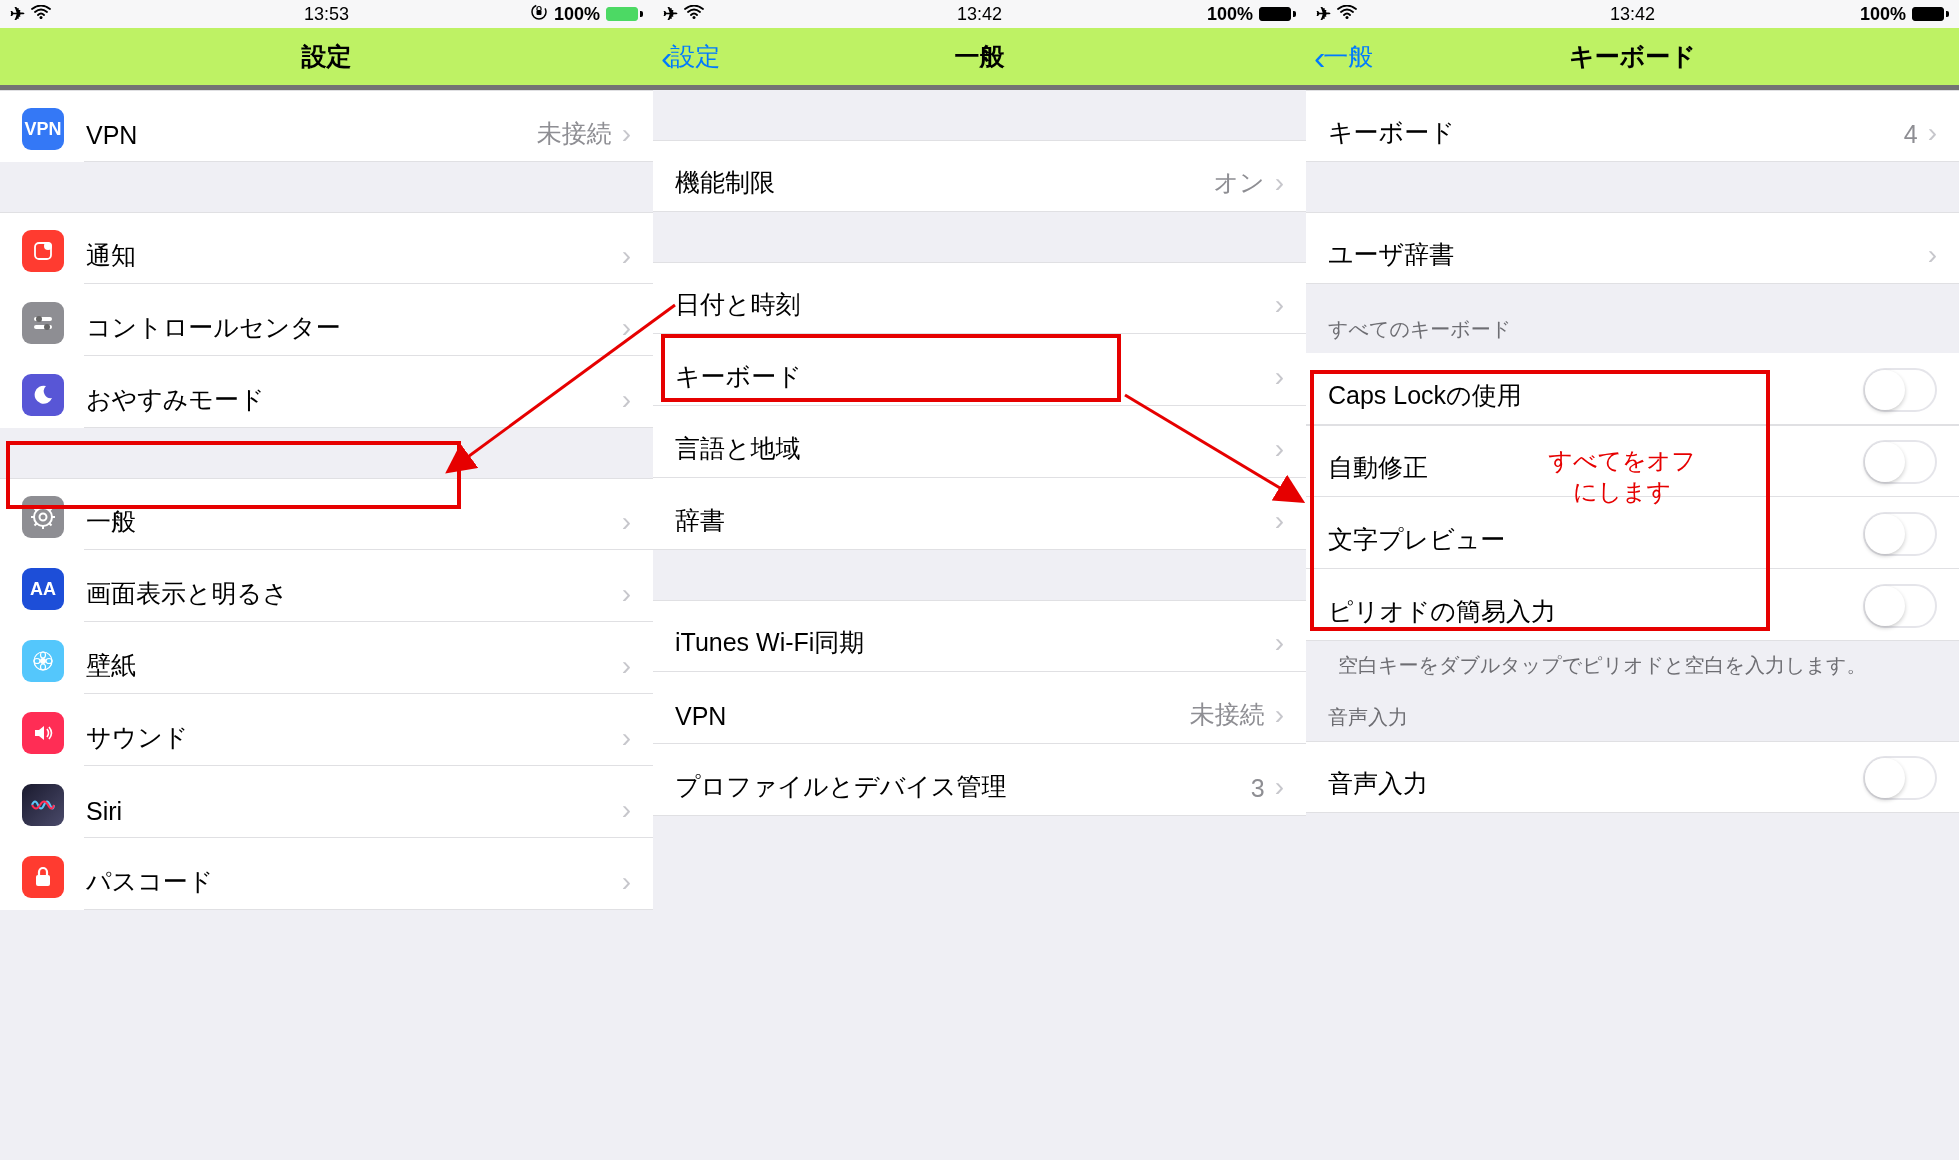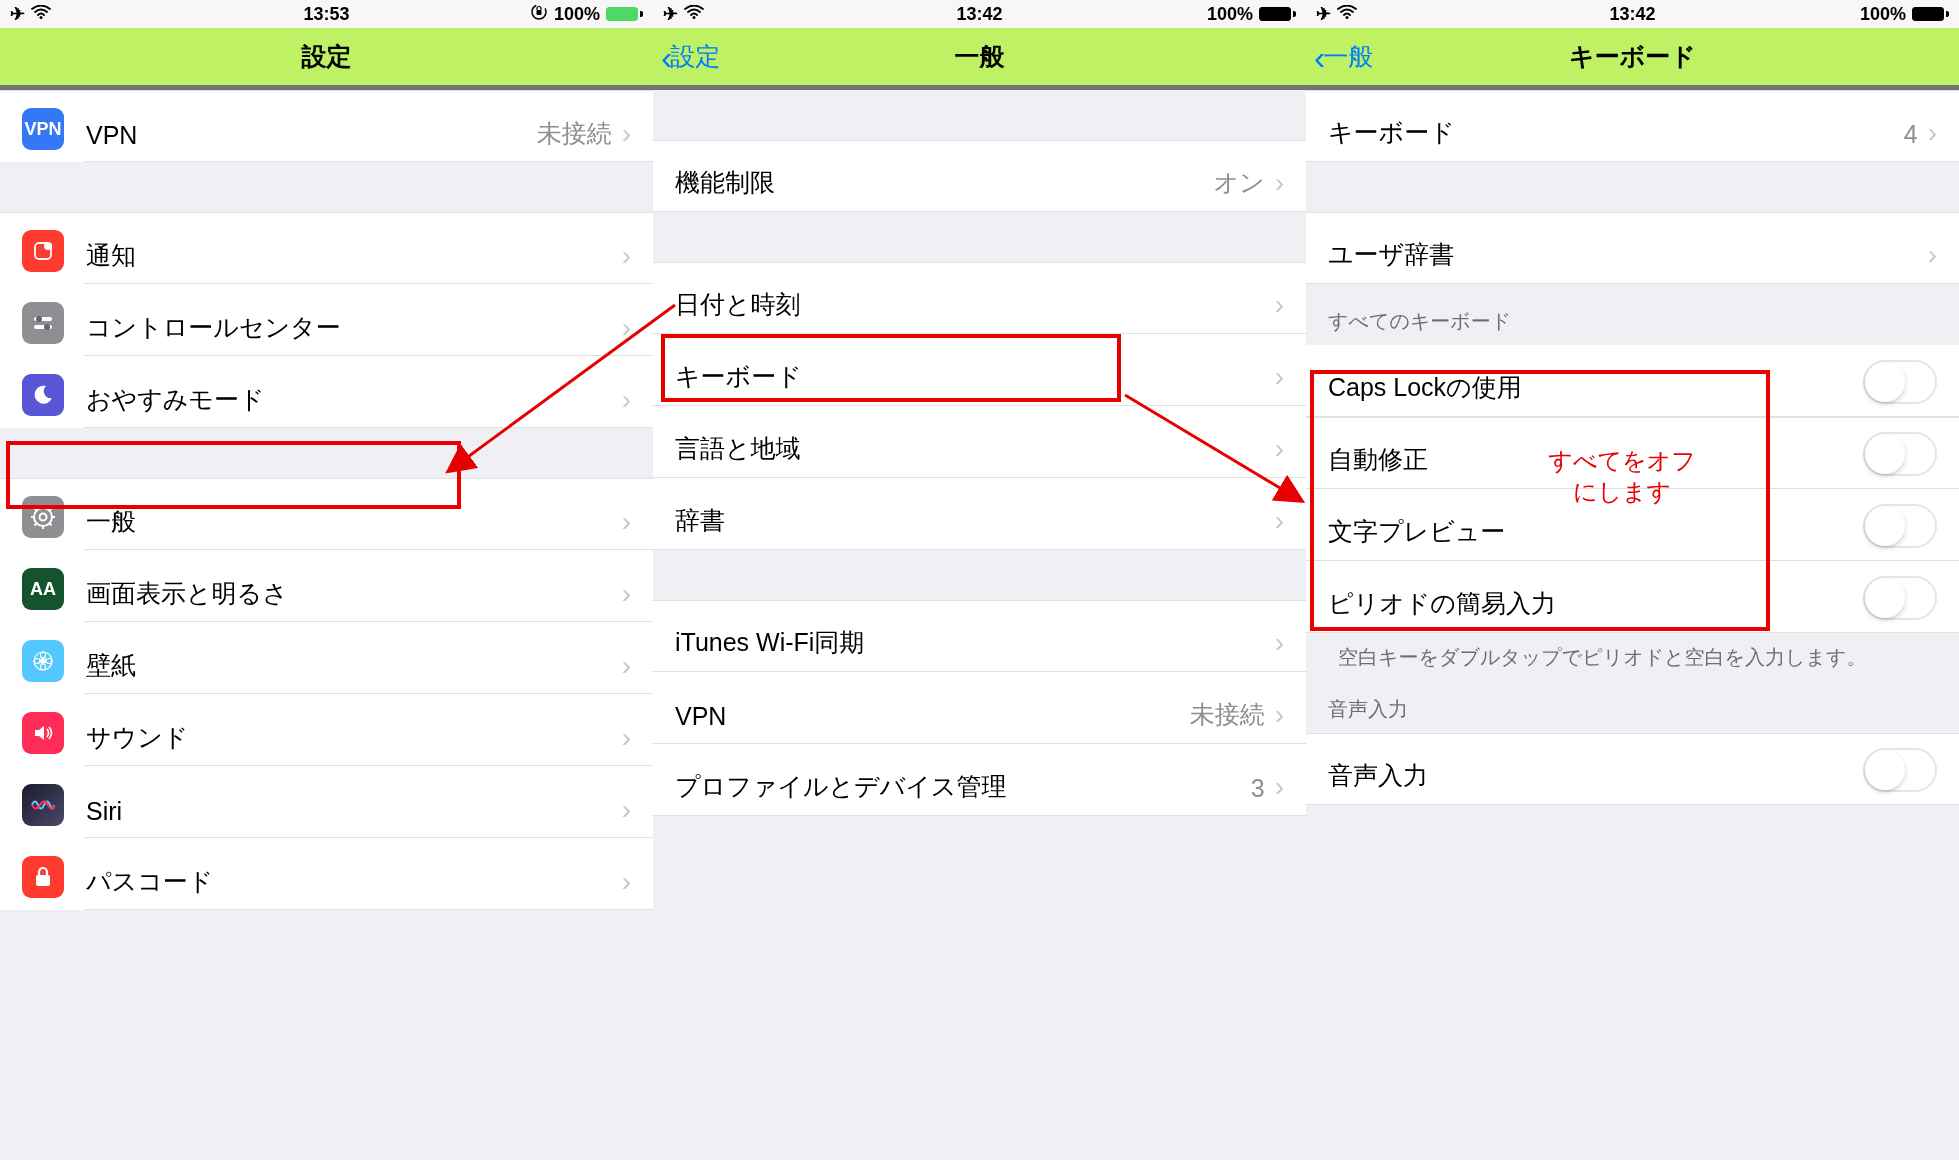--- a/index.html
+++ b/index.html
@@ -1,27 +1,27 @@
 <!DOCTYPE html>
 <html><head>
 <meta charset="utf-8">
 <style>
 *{margin:0;padding:0;box-sizing:border-box;font-family:-apple-system,"Helvetica Neue",Arial,sans-serif}
 body{background:#fff;width:1959px;height:1160px;position:relative;overflow:hidden}
 .screens{display:flex;width:100%;height:100%}
 .screen{width:653px;height:100%;background:#efeff4;position:relative;overflow:hidden}
 .status-bar{height:28px;display:flex;align-items:center;justify-content:space-between;padding:0 10px;font-size:18px;font-weight:600;background:#f7f7f8}
 .sb-left,.sb-right{display:flex;align-items:center;gap:6px}
-.sb-center{position:absolute;left:50%;transform:translateX(-50%);font-weight:700}
+.sb-center{position:absolute;left:50%;transform:translateX(-50%);font-weight:400}
 .nav-bar{height:62px;display:flex;align-items:center;background:#bef264;border-bottom:5px solid #737373;position:relative}
 .nav-title{position:absolute;left:50%;transform:translateX(-50%);font-size:25px;font-weight:700}
 .nav-back{display:flex;align-items:center;color:#007aff;font-size:25px;padding-left:8px;cursor:pointer}
 .nav-back .chev{font-size:34px;font-weight:400;margin-right:-2px;line-height:1}
 .group-gap{height:50px;background:#efeff4}
-.group-header{background:#efeff4;padding:24px 22px 10px;font-size:20px;color:#6d6d72}
+.group-header{background:#efeff4;padding:32px 22px 10px;font-size:20px;color:#6d6d72}
 .group-footer{background:#efeff4;padding:10px 32px 6px;font-size:20px;color:#6d6d72;line-height:1.45}
 .cell{height:72px;display:flex;align-items:flex-end;padding:12px 22px;border-bottom:1px solid #e0e0e3;background:#fff;position:relative}
 .cell.first{border-top:1px solid #e0e0e3}
 .cell .icon{width:42px;height:42px;border-radius:9px;margin-right:22px;flex:none;display:flex;align-items:center;justify-content:center;color:#fff;font-size:18px;font-weight:700}
 .cell .label{font-size:25px;color:#000;flex:1}
 .cell .detail{font-size:25px;color:#8e8e93;margin-right:10px}
 .cell .chevron{color:#c7c7cc;font-size:28px}
 .cell.indent{padding-left:22px}
 .cell.indent .line{position:absolute;left:84px;right:0;bottom:0;height:1px;background:#e0e0e3}
 .cell.indent{border-bottom:none}
@@ -35,21 +35,21 @@
 .batt-body.black{background:#000}
 .batt-tip{width:3px;height:6px;background:#000;border-radius:0 2px 2px 0}
 .airplane{font-size:18px}
 .lock-rot{font-size:16px}
 .annotation-text{position:absolute;color:#e60000;font-size:24px;font-weight:500;line-height:1.3;z-index:7;text-align:center}
 .icon-vpn{background:#3478f6;font-size:14px}
 .icon-notif{background:#ff3b30}
 .icon-cc{background:#8e8e93}
 .icon-dnd{background:#5856d6}
 .icon-gen{background:#8e8e93}
-.icon-disp{background:#14532d;font-size:16px}
+.icon-disp{background:#1d4ed8;font-size:16px}
 .icon-wall{background:#54c7fc}
 .icon-sound{background:#ff2d55}
 .icon-siri{background:linear-gradient(135deg,#1a1a2e,#4a4a6a)}
 .icon-pass{background:#ff3b30}
 </style>
 </head>
 <body>
 
 <div class="screens">
 

